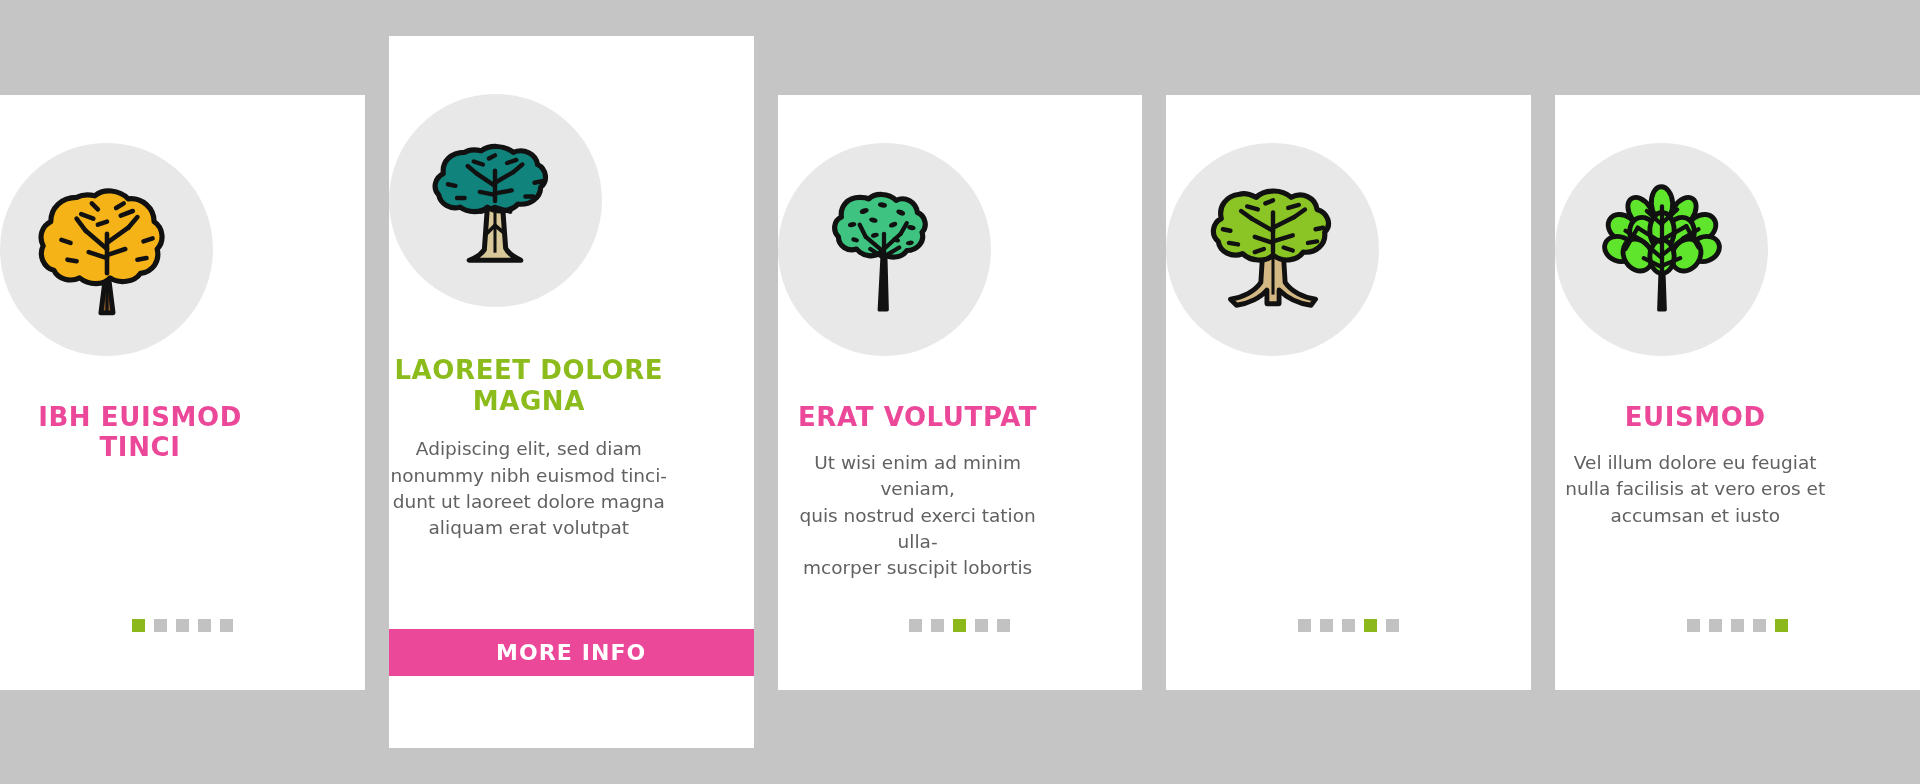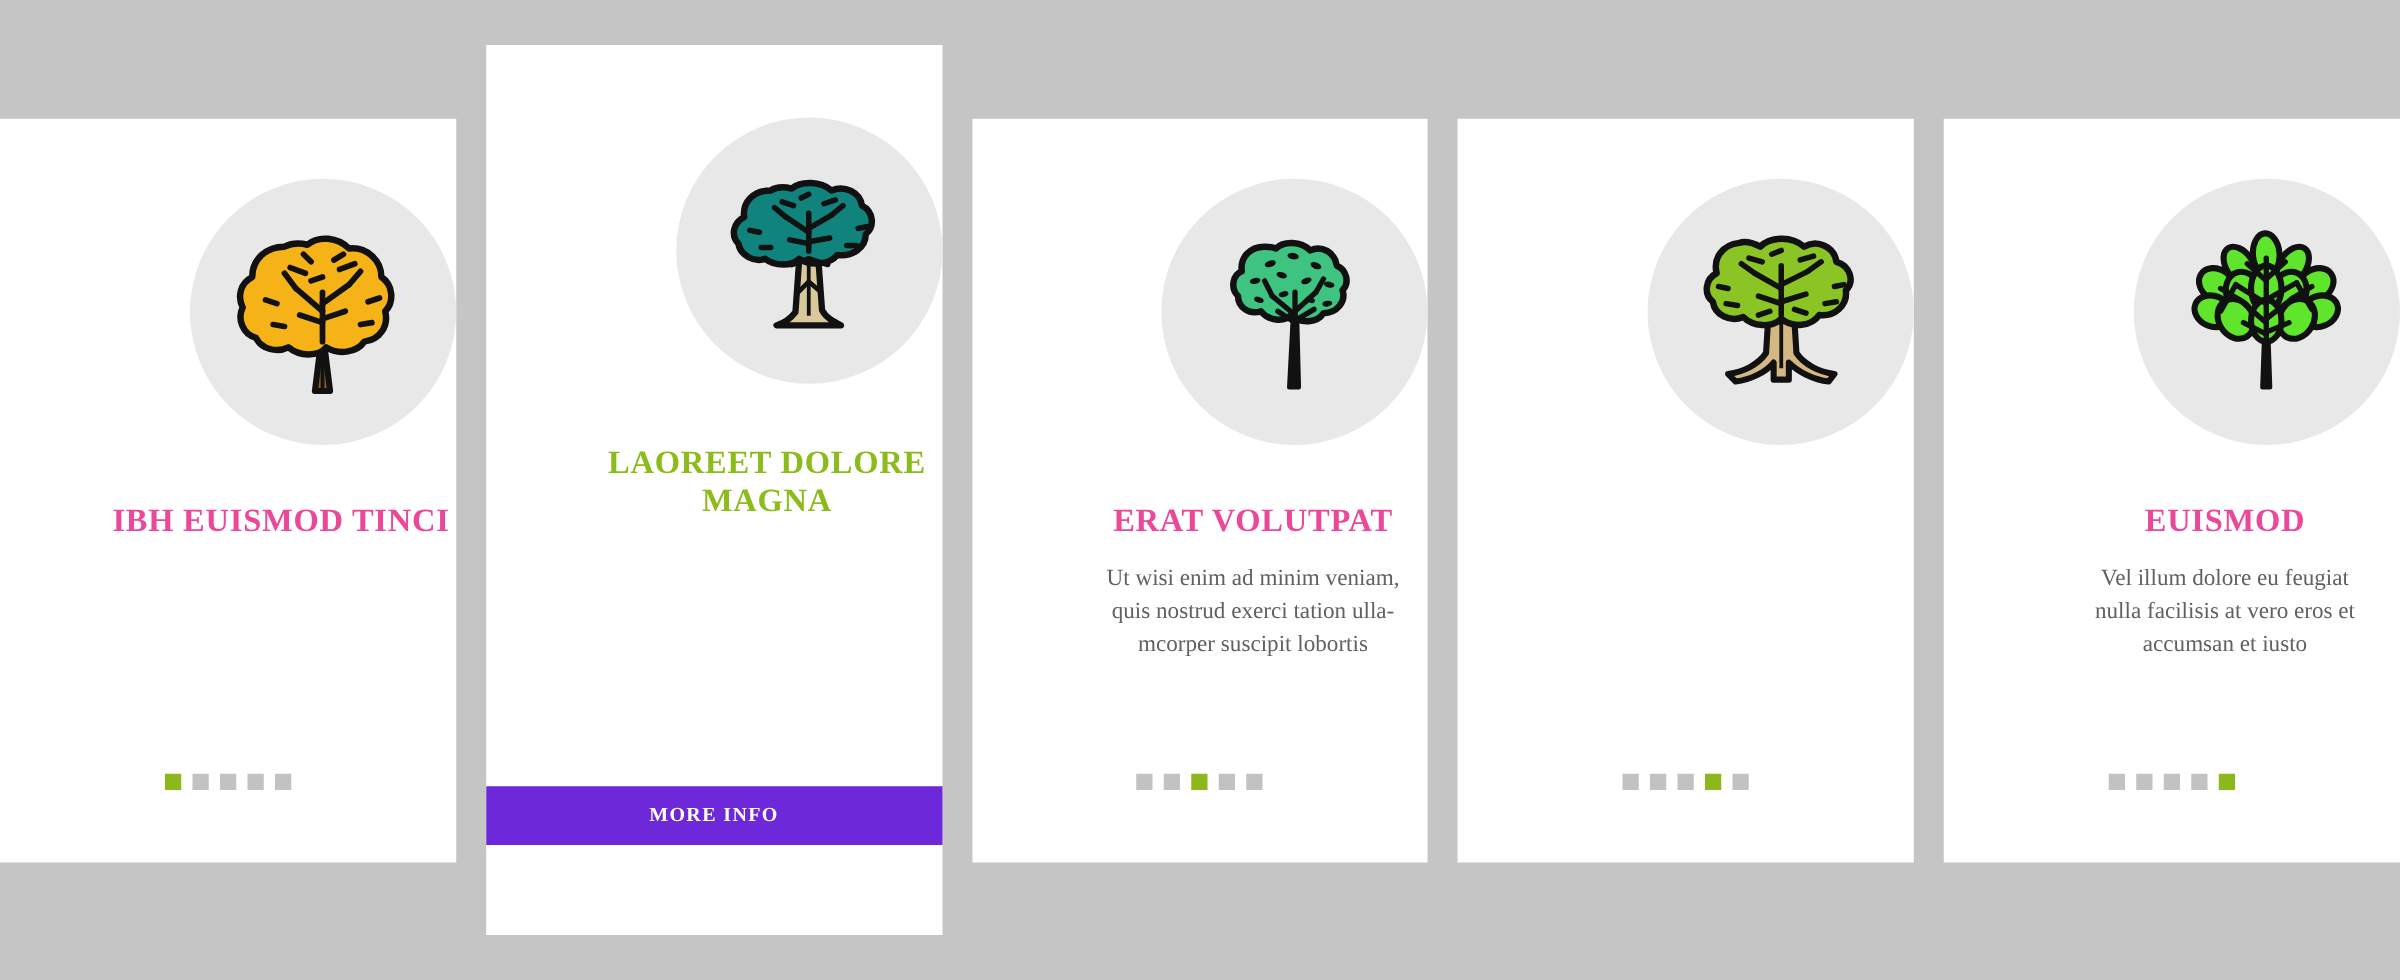--- a/index.html
+++ b/index.html
@@ -25,23 +25,22 @@
     gap: 24px;
   }
 
   
   .card {
     position: relative;
     width: 380px;
     background: #ffffff;
     display: flex;
     flex-direction: column;
-    align-items: flex-end;
+    align-items: flex-start;
     box-sizing: border-box;
-    font-family: Liberation Serif, serif;
   }
   .card.standard {
     height: 595px;
     padding-top: 48px;
   }
   .card.featured {
     height: 712px;
     padding-top: 58px;
   }
 
@@ -114,25 +113,25 @@
     background: #8cb81b;
   }
 
   
   .cta {
     position: absolute;
     left: 0;
     right: 0;
     bottom: 72px;
     height: 47px;
-    background: #6d28d9;
+    background: #ec4899;
     color: #ffffff;
     border: none;
     font-family: inherit;
-    font-size: 16px;
+    font-size: 22px;
     font-weight: bold;
     letter-spacing: 1.1px;
     cursor: pointer;
     display: flex;
     align-items: center;
     justify-content: center;
   }
 </style>
 </head>
 <body>
@@ -210,20 +209,21 @@
             <path d="M70 47 L75 47"></path>
             <path d="M46 22 L50 20"></path>
             <path d="M50 54 L41 57"></path>
             <path d="M50 54 L60 57"></path>
           </g>
         </g>
       </svg>
     </div>
     <div class="textwrap">
       <h2 class="title">LAOREET DOLORE MAGNA</h2>
+      <p class="body">Adipiscing elit, sed diam<br>nonummy nibh euismod tinci-<br>dunt ut laoreet dolore magna<br>aliquam erat volutpat</p>
     </div>
     <button class="cta">MORE INFO</button>
   </div>
 
   <div class="card standard">
     <div class="medallion">
       <svg viewBox="0 0 100 100">
         <g>
           <path d="M49 52 L47 90 L52 90 L51 52 Z" fill="#111" stroke="#111" stroke-width="2.4" stroke-linejoin="round"></path>
           <path d="M34 16 C26 16 21 22 22 29 C17 31 16 38 20 42

